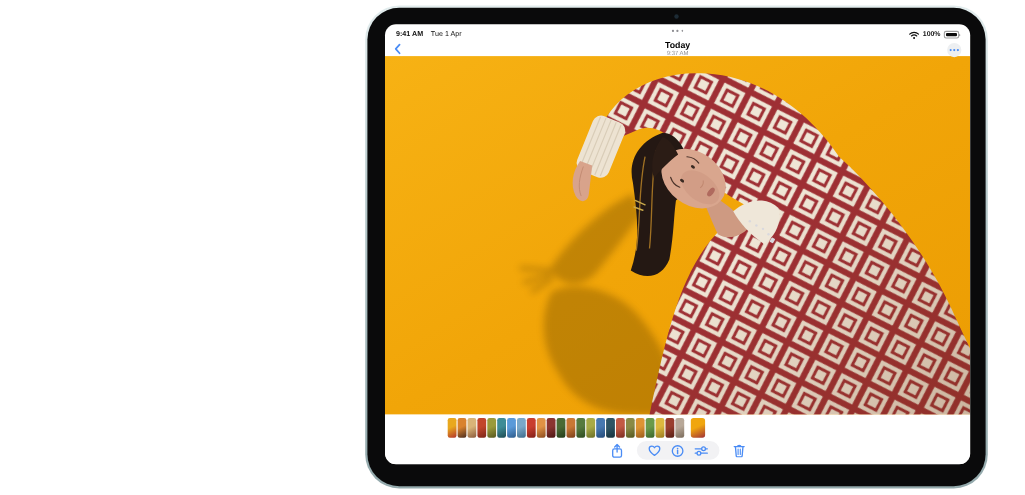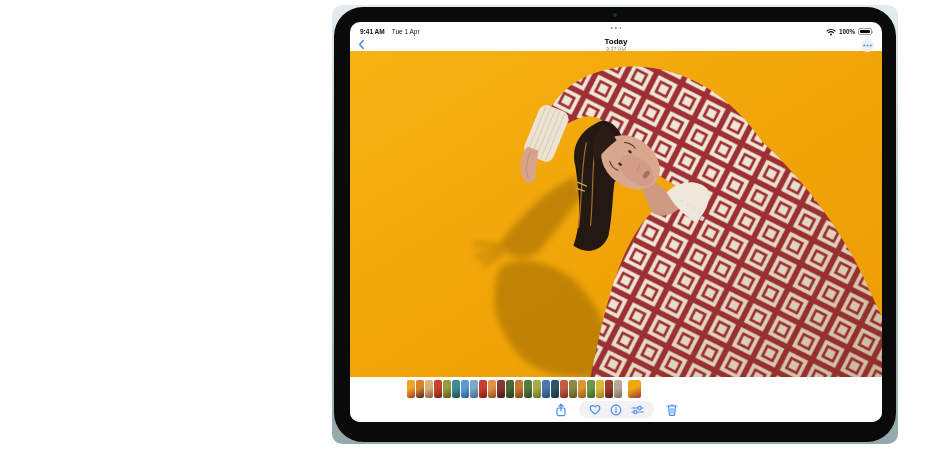--- a/index.html
+++ b/index.html
@@ -1,18 +1,18 @@
 <!DOCTYPE html>
 <html><head>
 <meta charset="utf-8">
 <style>
   html,body{margin:0;padding:0;background:#ffffff;}
   .page{position:relative;width:932px;height:450px;background:#ffffff;overflow:hidden;
         font-family:"Liberation Sans",sans-serif;}
-  .device{position:absolute;left:332px;top:5px;width:566px;height:439px;border-radius:10px;
+  .device{position:absolute;left:332px;top:5px;width:566px;height:439px;border-radius:31px;
           background:linear-gradient(180deg,#e3edee 0%,#b7c9cb 40%,#93a9ac 100%);
           padding:2px;box-sizing:border-box;}
   .bezel{width:100%;height:100%;background:#0a0a0b;border-radius:29px;position:relative;
          box-sizing:border-box;padding:15px 14px 20px 16px;}
   .camera-dot{position:absolute;top:6px;left:50%;margin-left:-2px;width:4px;height:4px;
               border-radius:50%;background:#1d2b35;}
   .screen{width:100%;height:100%;background:#ffffff;border-radius:10px;overflow:hidden;
           display:flex;flex-direction:column;}
   
   .statusbar{height:13px;flex:none;display:flex;align-items:center;justify-content:space-between;

